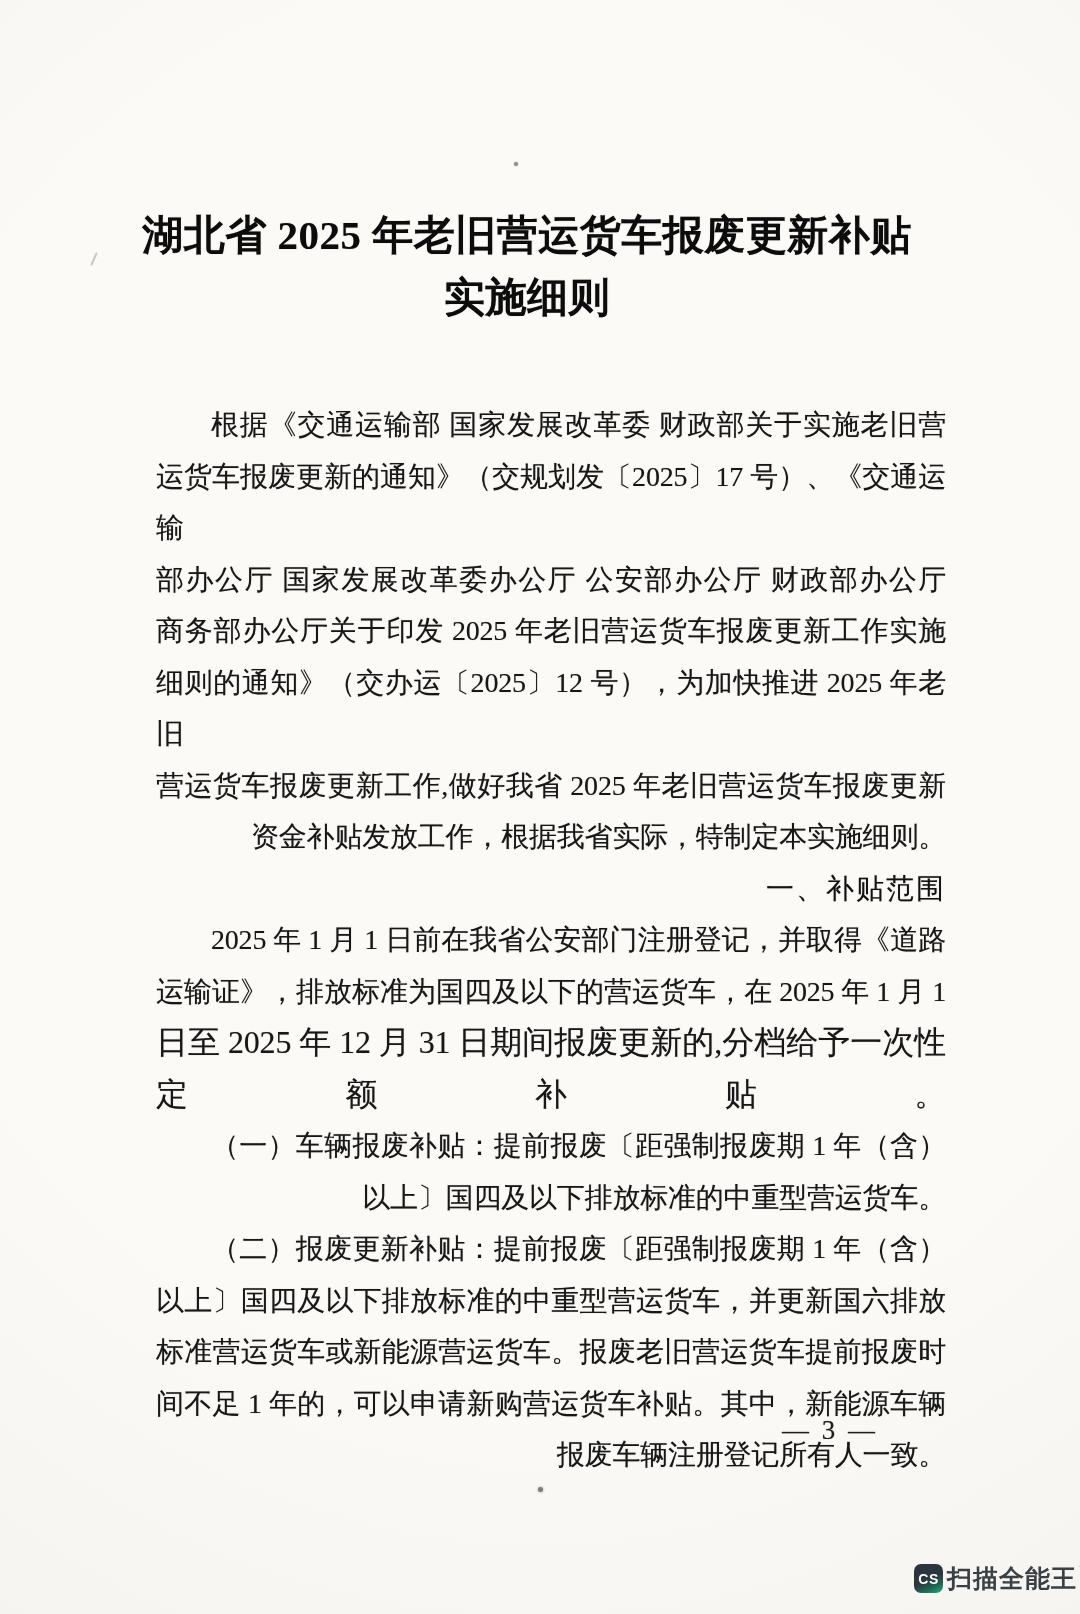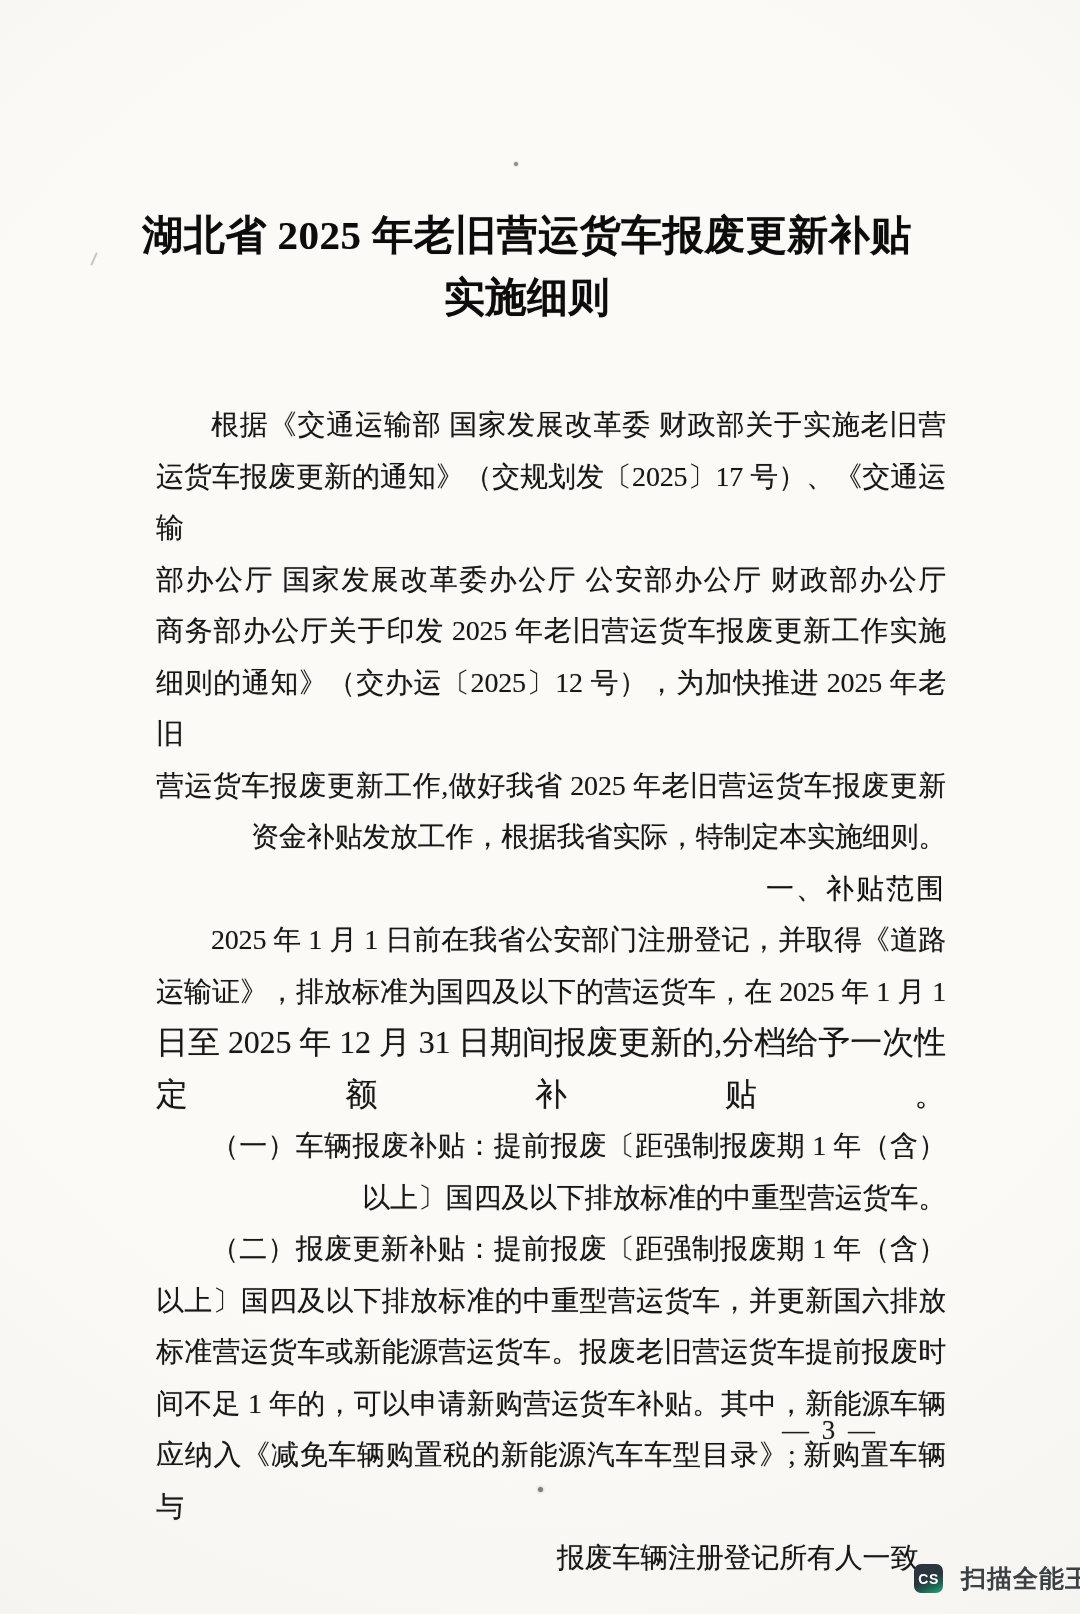--- a/index.html
+++ b/index.html
@@ -52,21 +52,21 @@
   
   .speck{position:absolute;border-radius:50%;background:#8d8d8d;}
   .speck.s1{left:514px;top:162px;width:4px;height:4px;box-shadow:0 0 2px rgba(120,120,120,.7);}
   .speck.s2{left:538px;top:1487px;width:5px;height:5px;background:#7d7d7d;box-shadow:0 0 3px rgba(140,140,140,.8);}
   .scratch{
     position:absolute;left:93px;top:252px;width:2px;height:14px;
     background:#b9b9b7;transform:rotate(24deg);border-radius:2px;opacity:.8;
   }
   
   .wm{position:absolute;right:6px;top:1562px;width:160px;font-family:"Liberation Sans","DejaVu Sans",sans-serif;}
-  .wm-row{display:flex;align-items:center;gap:18px;}
+  .wm-row{display:flex;align-items:center;gap:4px;}
   .wm-icon{
     width:29px;height:29px;border-radius:7px;flex:0 0 29px;
     background:linear-gradient(155deg,#2a3540 0%,#2a3540 52%,#206352 74%,#1fae7f 100%);
     color:#ffffff;display:flex;align-items:center;justify-content:center;
     font-size:14px;font-weight:700;letter-spacing:0.5px;
   }
   .wm-name{font-size:25px;font-weight:700;color:#3a4044;letter-spacing:1px;white-space:nowrap;}
   .wm-tm{font-size:9px;color:#9aa0a3;align-self:flex-start;margin-left:-3px;margin-top:2px;}
   .wm-tagline{margin-top:16px;margin-left:-11px;font-size:17px;color:#a3aca4;letter-spacing:1.2px;white-space:nowrap;}
 </style>
@@ -93,21 +93,20 @@
       <p class="line indent hei">一、补贴范围</p>
       <p class="line indent fill">2025 年 1 月 1 日前在我省公安部门注册登记，并取得《道路</p>
       <p class="line fill">运输证》，排放标准为国四及以下的营运货车，在 2025 年 1 月 1</p>
       <p class="line fill tight">日至 2025 年 12 月 31 日期间报废更新的,分档给予一次性定额补贴。</p>
       <p class="line indent fill">（一）车辆报废补贴：提前报废〔距强制报废期 1 年（含）</p>
       <p class="line">以上〕国四及以下排放标准的中重型营运货车。</p>
       <p class="line indent fill">（二）报废更新补贴：提前报废〔距强制报废期 1 年（含）</p>
       <p class="line fill">以上〕国四及以下排放标准的中重型营运货车，并更新国六排放</p>
       <p class="line fill">标准营运货车或新能源营运货车。报废老旧营运货车提前报废时</p>
       <p class="line fill">间不足 1 年的，可以申请新购营运货车补贴。其中，新能源车辆</p>
-      <p class="line fill">应纳入《减免车辆购置税的新能源汽车车型目录》; 新购置车辆与</p>
       <p class="line">报废车辆注册登记所有人一致。</p>
     </div>
 
     <div class="pageno">— 3 —</div>
 
     <span class="speck s1"></span>
     <span class="speck s2"></span>
     <span class="scratch"></span>
   </div>
 

